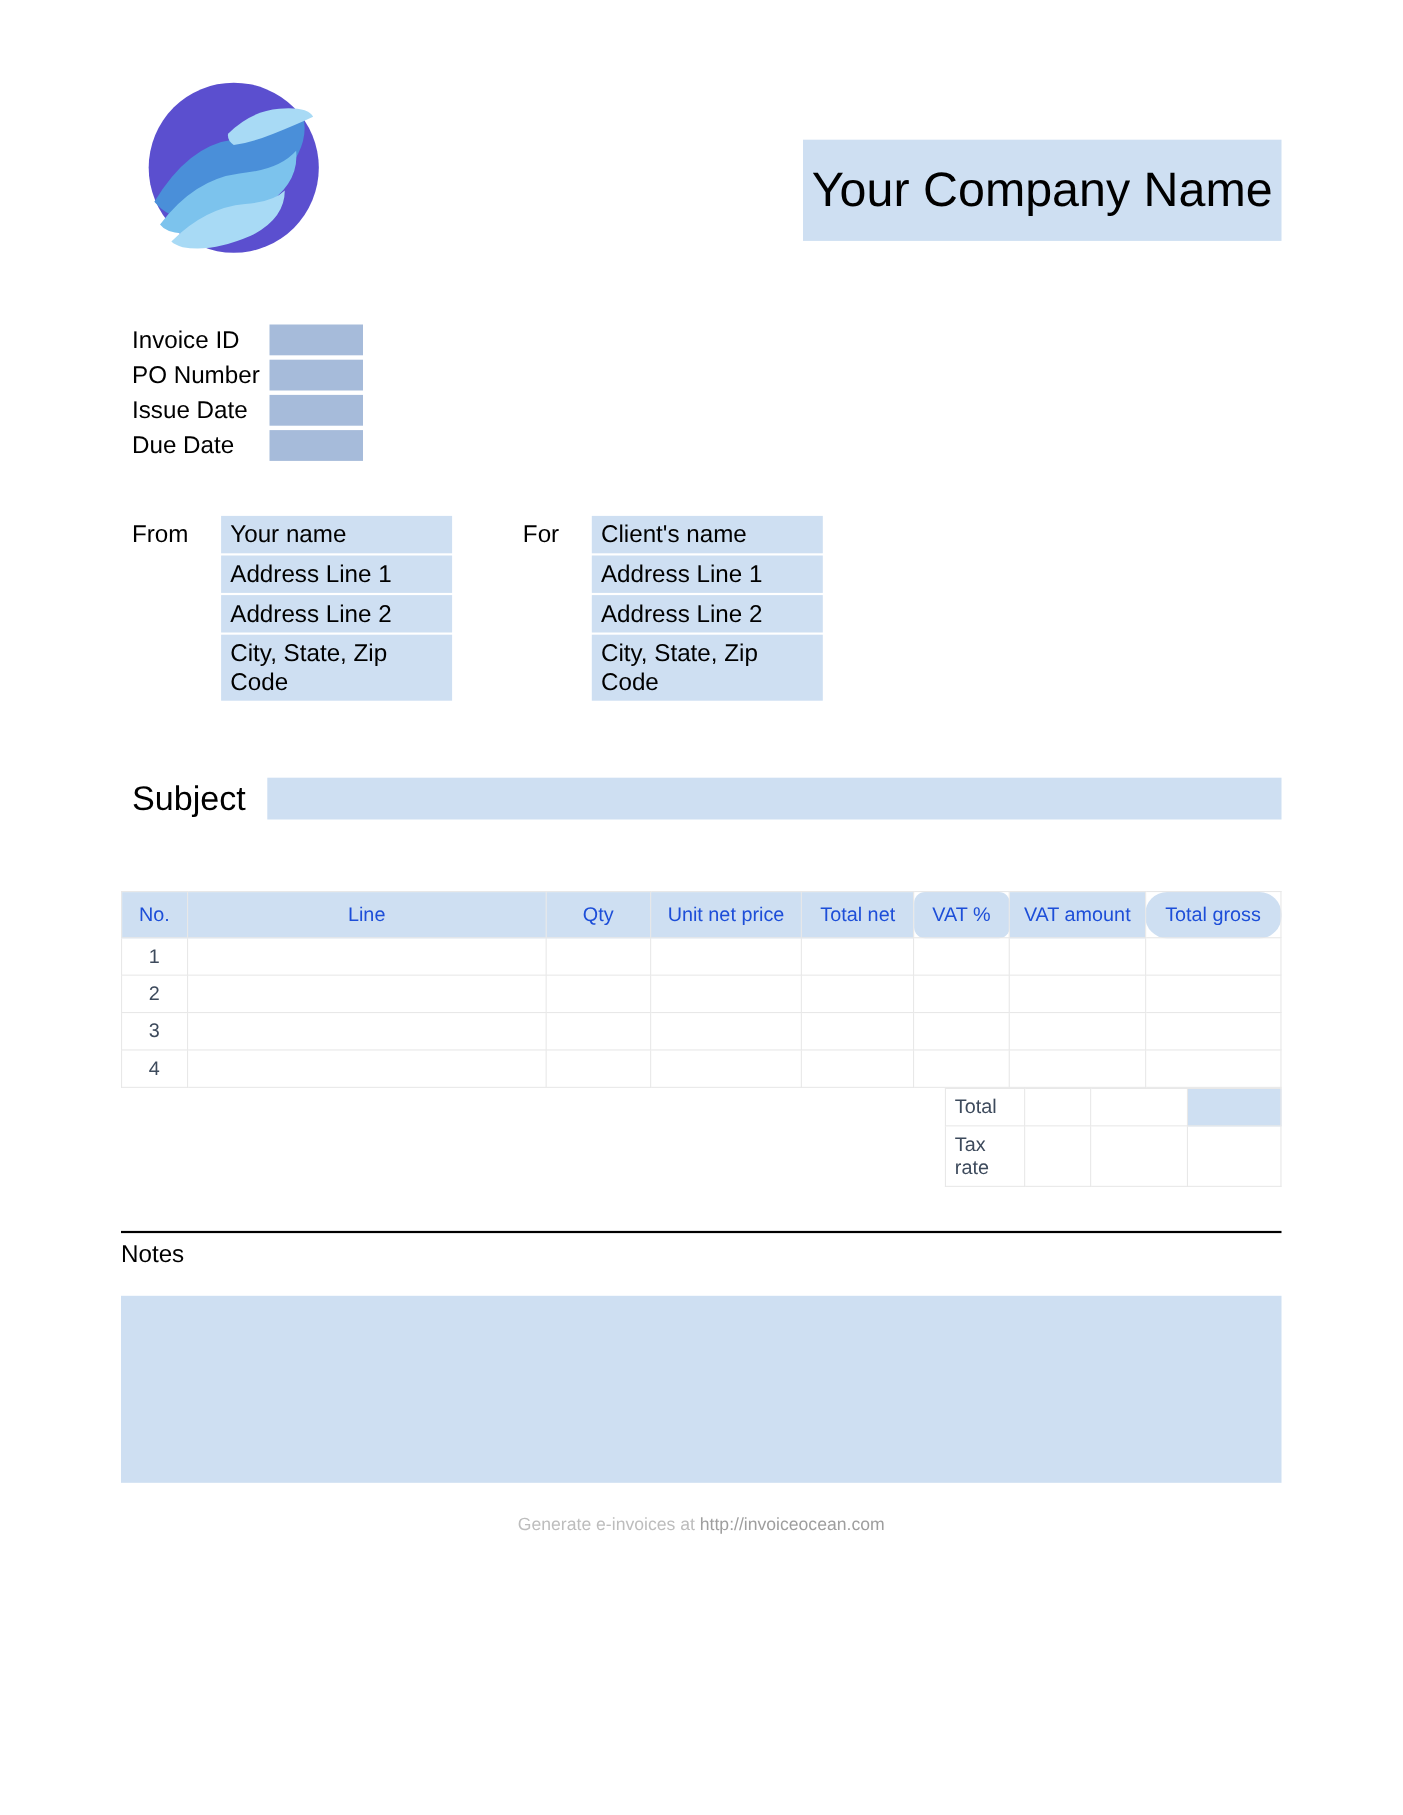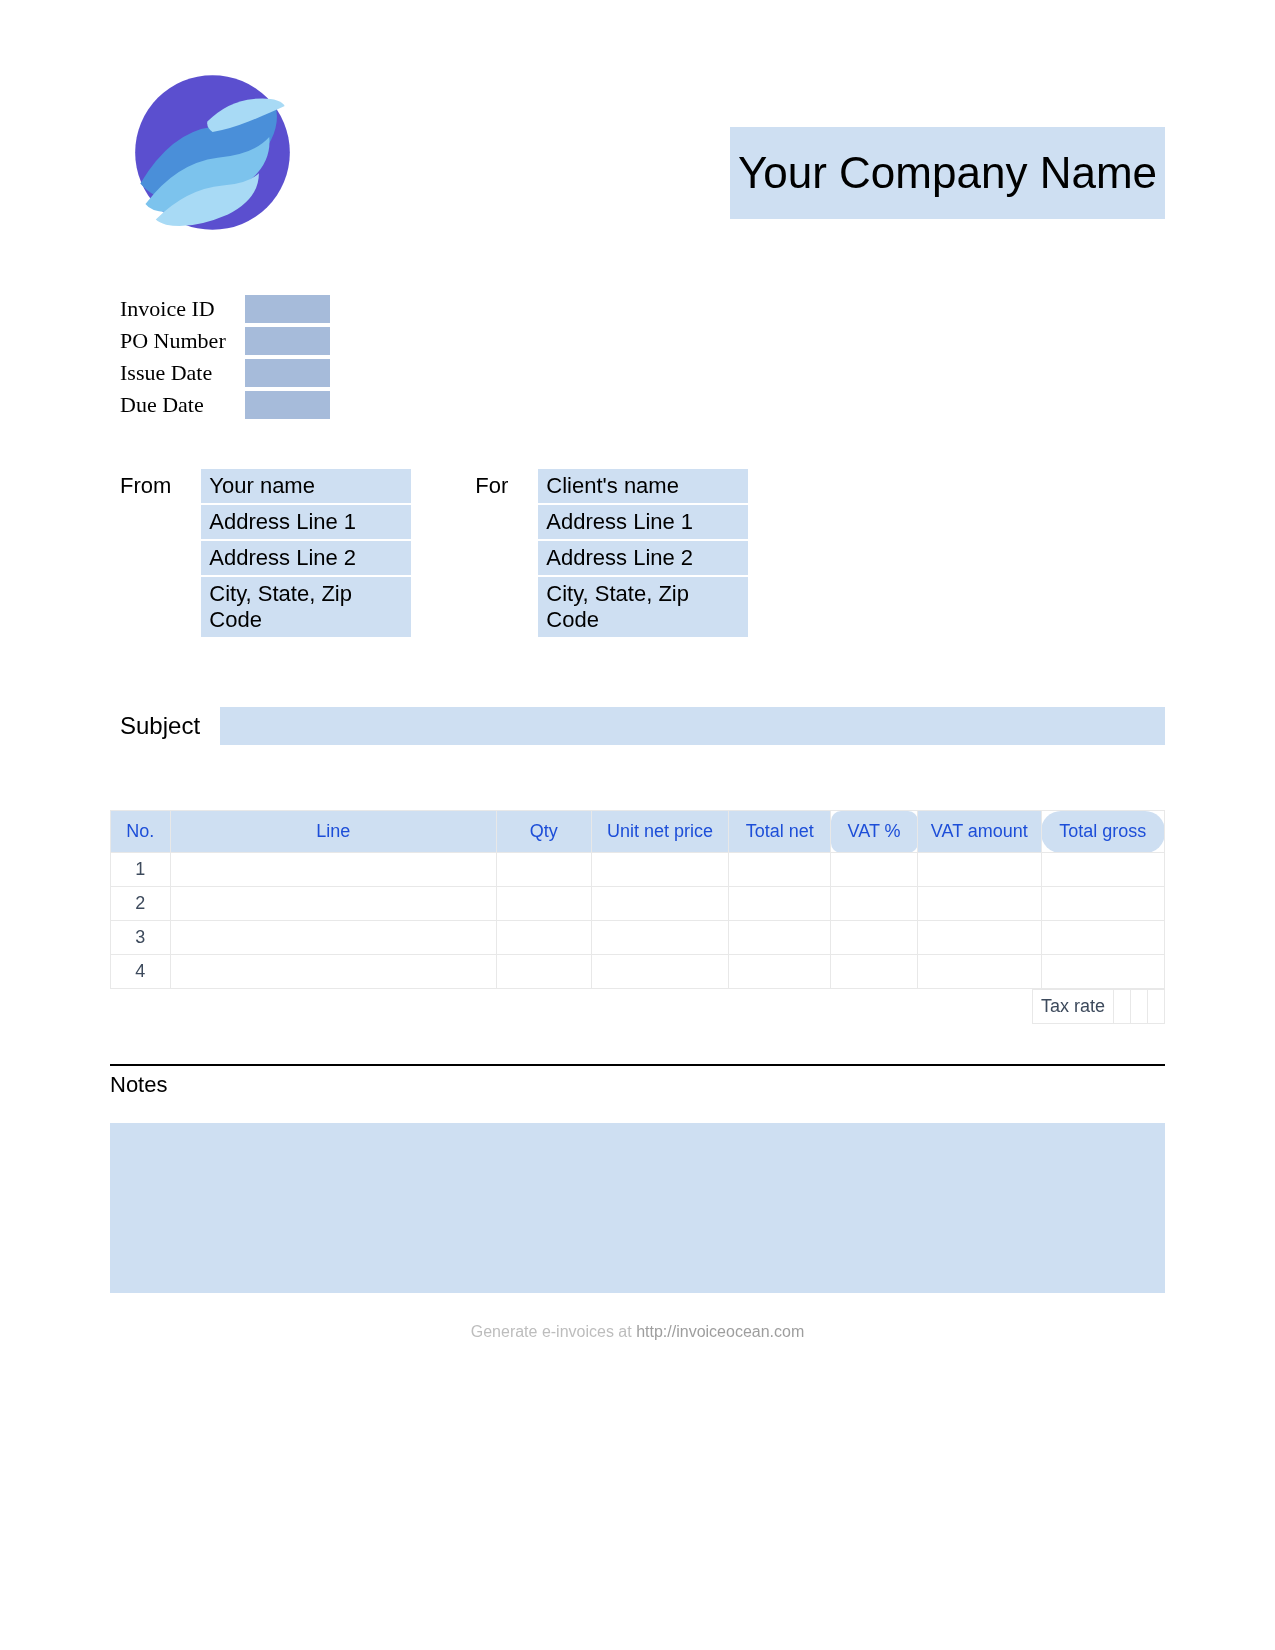--- a/index.html
+++ b/index.html
@@ -39,21 +39,20 @@
     margin-bottom: 50px;
   }
   .meta-row {
     display: flex;
     align-items: center;
     margin-bottom: 4px;
   }
   .meta-label {
     width: 125px;
     font-size: 22px;
-    font-family: Liberation Serif, serif;
   }
   .meta-field {
     width: 85px;
     height: 28px;
     background: #a6bbda;
   }
   .addresses {
     display: flex;
     gap: 64px;
     margin-bottom: 70px;
@@ -79,21 +78,21 @@
     width: 210px;
   }
   .subject-row {
     display: flex;
     align-items: center;
     gap: 20px;
     margin-bottom: 65px;
     margin-left: 10px;
   }
   .subject-label {
-    font-size: 24px;
+    font-size: 31px;
   }
   .subject-field {
     flex: 1;
     height: 38px;
     background: #cedff2;
   }
   table.items {
     width: 100%;
     border-collapse: collapse;
     font-size: 18px;
@@ -280,20 +279,26 @@
         <td></td>
         <td></td>
         <td></td>
       </tr>
     </tbody>
   </table>
 
   <div class="totals-wrap">
     <table class="totals">
       <tbody>
+          <tr>
+        <td class="label" style="width:72px">Total</td>
+        <td style="width:60px"></td>
+        <td style="width:88px"></td>
+        <td class="hlcell" style="width:85px"></td>
+      </tr>
       <tr>
         <td class="label">Tax rate</td>
         <td></td>
         <td></td>
         <td></td>
       </tr>
     </tbody>
       </table>
   </div>
 

